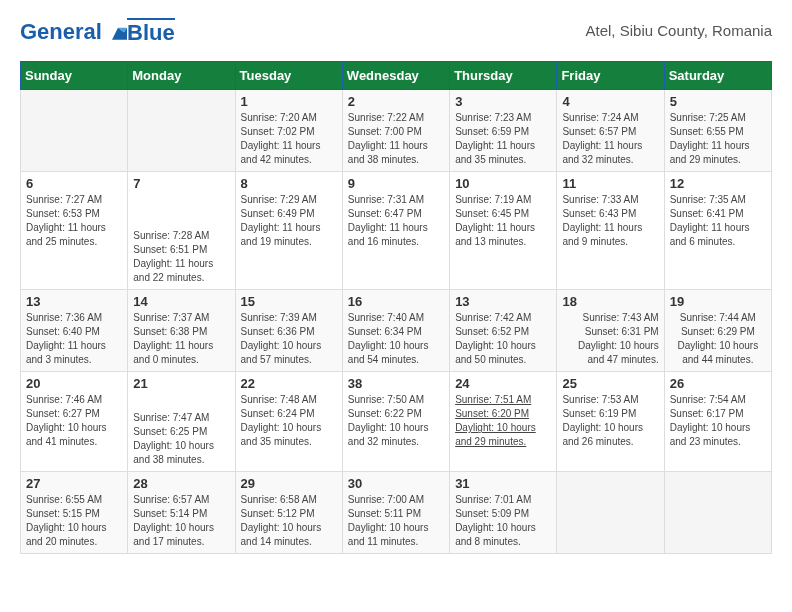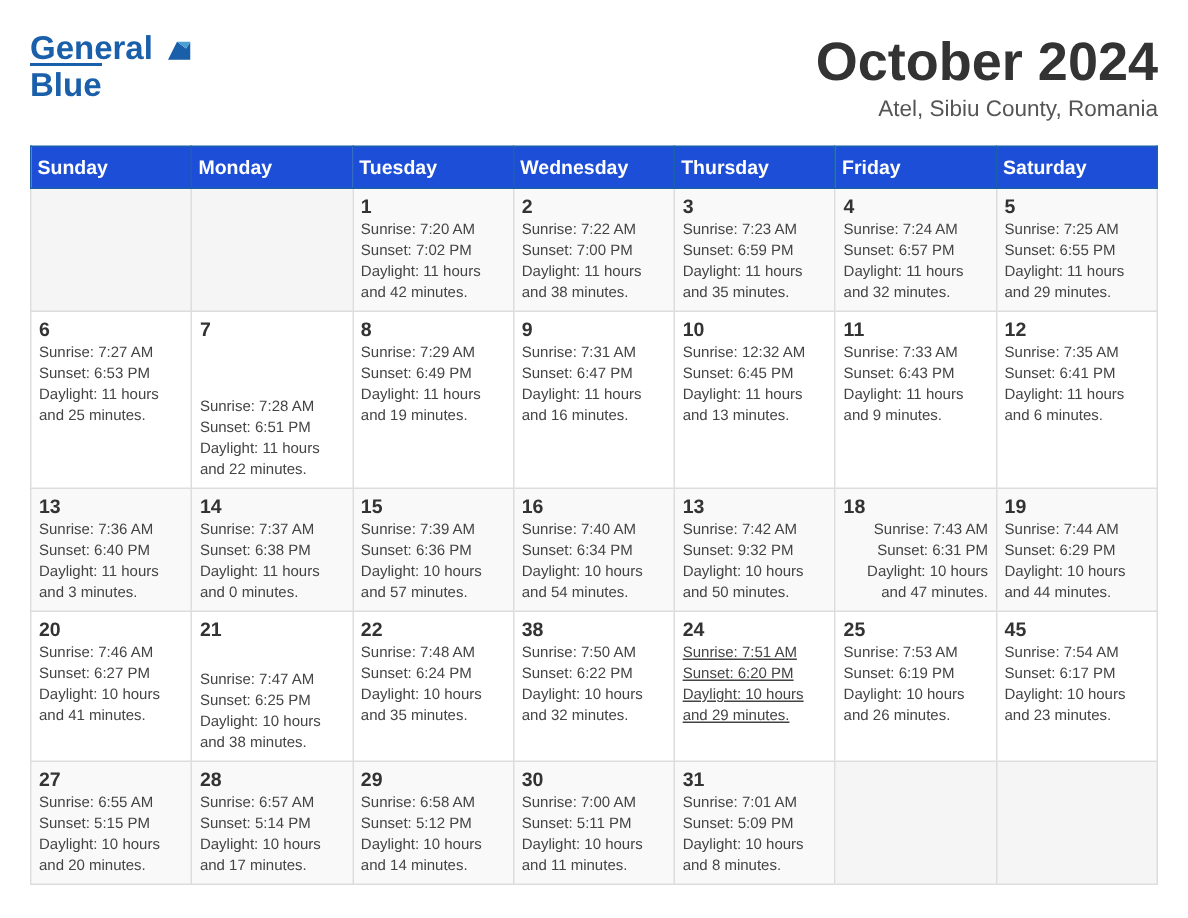--- a/index.html
+++ b/index.html
@@ -11,21 +11,21 @@
       padding: 20px;
     }
     .header {
       display: flex;
       justify-content: space-between;
       align-items: flex-start;
       margin-bottom: 16px;
     }
     .logo {
       display: flex;
-      flex-direction: column;
+      flex-direction: row;
       align-items: flex-start;
     }
     .logo-text {
       font-size: 22px;
       font-weight: bold;
       color: #333;
       line-height: 1.1;
     }
     .logo-text span.blue { color: #1a5faa; }
     .logo-icon {
@@ -47,21 +47,21 @@
       font-size: 15px;
       color: #555;
       margin-top: 2px;
     }
     .calendar {
       width: 100%;
       border-collapse: collapse;
       border: 1px solid #ccc;
     }
     .calendar th {
-      background-color: #1d4ed8;
+      background-color: #15803d;
       color: #fff;
       font-size: 13px;
       font-weight: bold;
       padding: 6px 4px;
       text-align: left;
       border: 1px solid #1a5faa;
     }
     .calendar td {
       vertical-align: top;
       padding: 4px 5px;
@@ -108,21 +108,20 @@
         </svg>
       </span>
     </div>
     <div style="display:flex; align-items:center; margin-top:-2px;justify-content:center;">
       <span class="logo-text" style="border-top:2px solid #1a5faa; padding-top:1px;">
         <span class="blue">Blue</span>
       </span>
     </div>
   </div>
   <div class="title-block">
-    <div class="month-title">October 2024</div>
     <div class="location">Atel, Sibiu County, Romania</div>
   </div>
 </div>
 
 <table class="calendar">
   <thead>
     <tr>
     <th>Sunday</th>
         <th>Monday</th>
         <th>Tuesday</th>
@@ -187,21 +186,21 @@
 Daylight: 11 hours and 19 minutes.</div>
         </td>
         <td>
           <span class="day-number">9</span>
           <div class="day-info" style="white-space: pre-line;">Sunrise: 7:31 AM
 Sunset: 6:47 PM
 Daylight: 11 hours and 16 minutes.</div>
         </td>
         <td>
           <span class="day-number">10</span>
-          <div class="day-info" style="white-space: pre-line;">Sunrise: 12:32 AM
+          <div class="day-info" style="white-space: pre-line;">Sunrise: 7:19 AM
 Sunset: 6:45 PM
 Daylight: 11 hours and 13 minutes.</div>
         </td>
         <td>
           <span class="day-number">11</span>
           <div class="day-info" style="white-space: pre-line;">Sunrise: 7:33 AM
 Sunset: 6:43 PM
 Daylight: 11 hours and 9 minutes.</div>
         </td>
         <td>
@@ -232,32 +231,32 @@
         </td>
         <td>
           <span class="day-number">16</span>
           <div class="day-info" style="white-space: pre-line;">Sunrise: 7:40 AM
 Sunset: 6:34 PM
 Daylight: 10 hours and 54 minutes.</div>
         </td>
         <td>
           <span class="day-number">13</span>
           <div class="day-info" style="white-space: pre-line;">Sunrise: 7:42 AM
-Sunset: 9:32 PM
+Sunset: 6:52 PM
 Daylight: 10 hours and 50 minutes.</div>
         </td>
         <td>
           <span class="day-number">18</span>
           <div class="day-info" style="white-space: pre-line; text-align: right;">Sunrise: 7:43 AM
 Sunset: 6:31 PM
 Daylight: 10 hours and 47 minutes.</div>
         </td>
         <td>
           <span class="day-number">19</span>
-          <div class="day-info" style="white-space: pre-line;">Sunrise: 7:44 AM
+          <div class="day-info" style="white-space: pre-line; text-align: center;">Sunrise: 7:44 AM
 Sunset: 6:29 PM
 Daylight: 10 hours and 44 minutes.</div>
         </td>
       </tr>
       <tr>
         <td>
           <span class="day-number">20</span>
           <div class="day-info" style="white-space: pre-line;">Sunrise: 7:46 AM
 Sunset: 6:27 PM
 Daylight: 10 hours and 41 minutes.</div>
@@ -286,21 +285,21 @@
 Sunset: 6:20 PM
 Daylight: 10 hours and 29 minutes.</div>
         </td>
         <td>
           <span class="day-number">25</span>
           <div class="day-info" style="white-space: pre-line;">Sunrise: 7:53 AM
 Sunset: 6:19 PM
 Daylight: 10 hours and 26 minutes.</div>
         </td>
         <td>
-          <span class="day-number">45</span>
+          <span class="day-number">26</span>
           <div class="day-info" style="white-space: pre-line;">Sunrise: 7:54 AM
 Sunset: 6:17 PM
 Daylight: 10 hours and 23 minutes.</div>
         </td>
       </tr>
       <tr>
         <td>
           <span class="day-number">27</span>
           <div class="day-info" style="white-space: pre-line;">Sunrise: 6:55 AM
 Sunset: 5:15 PM

